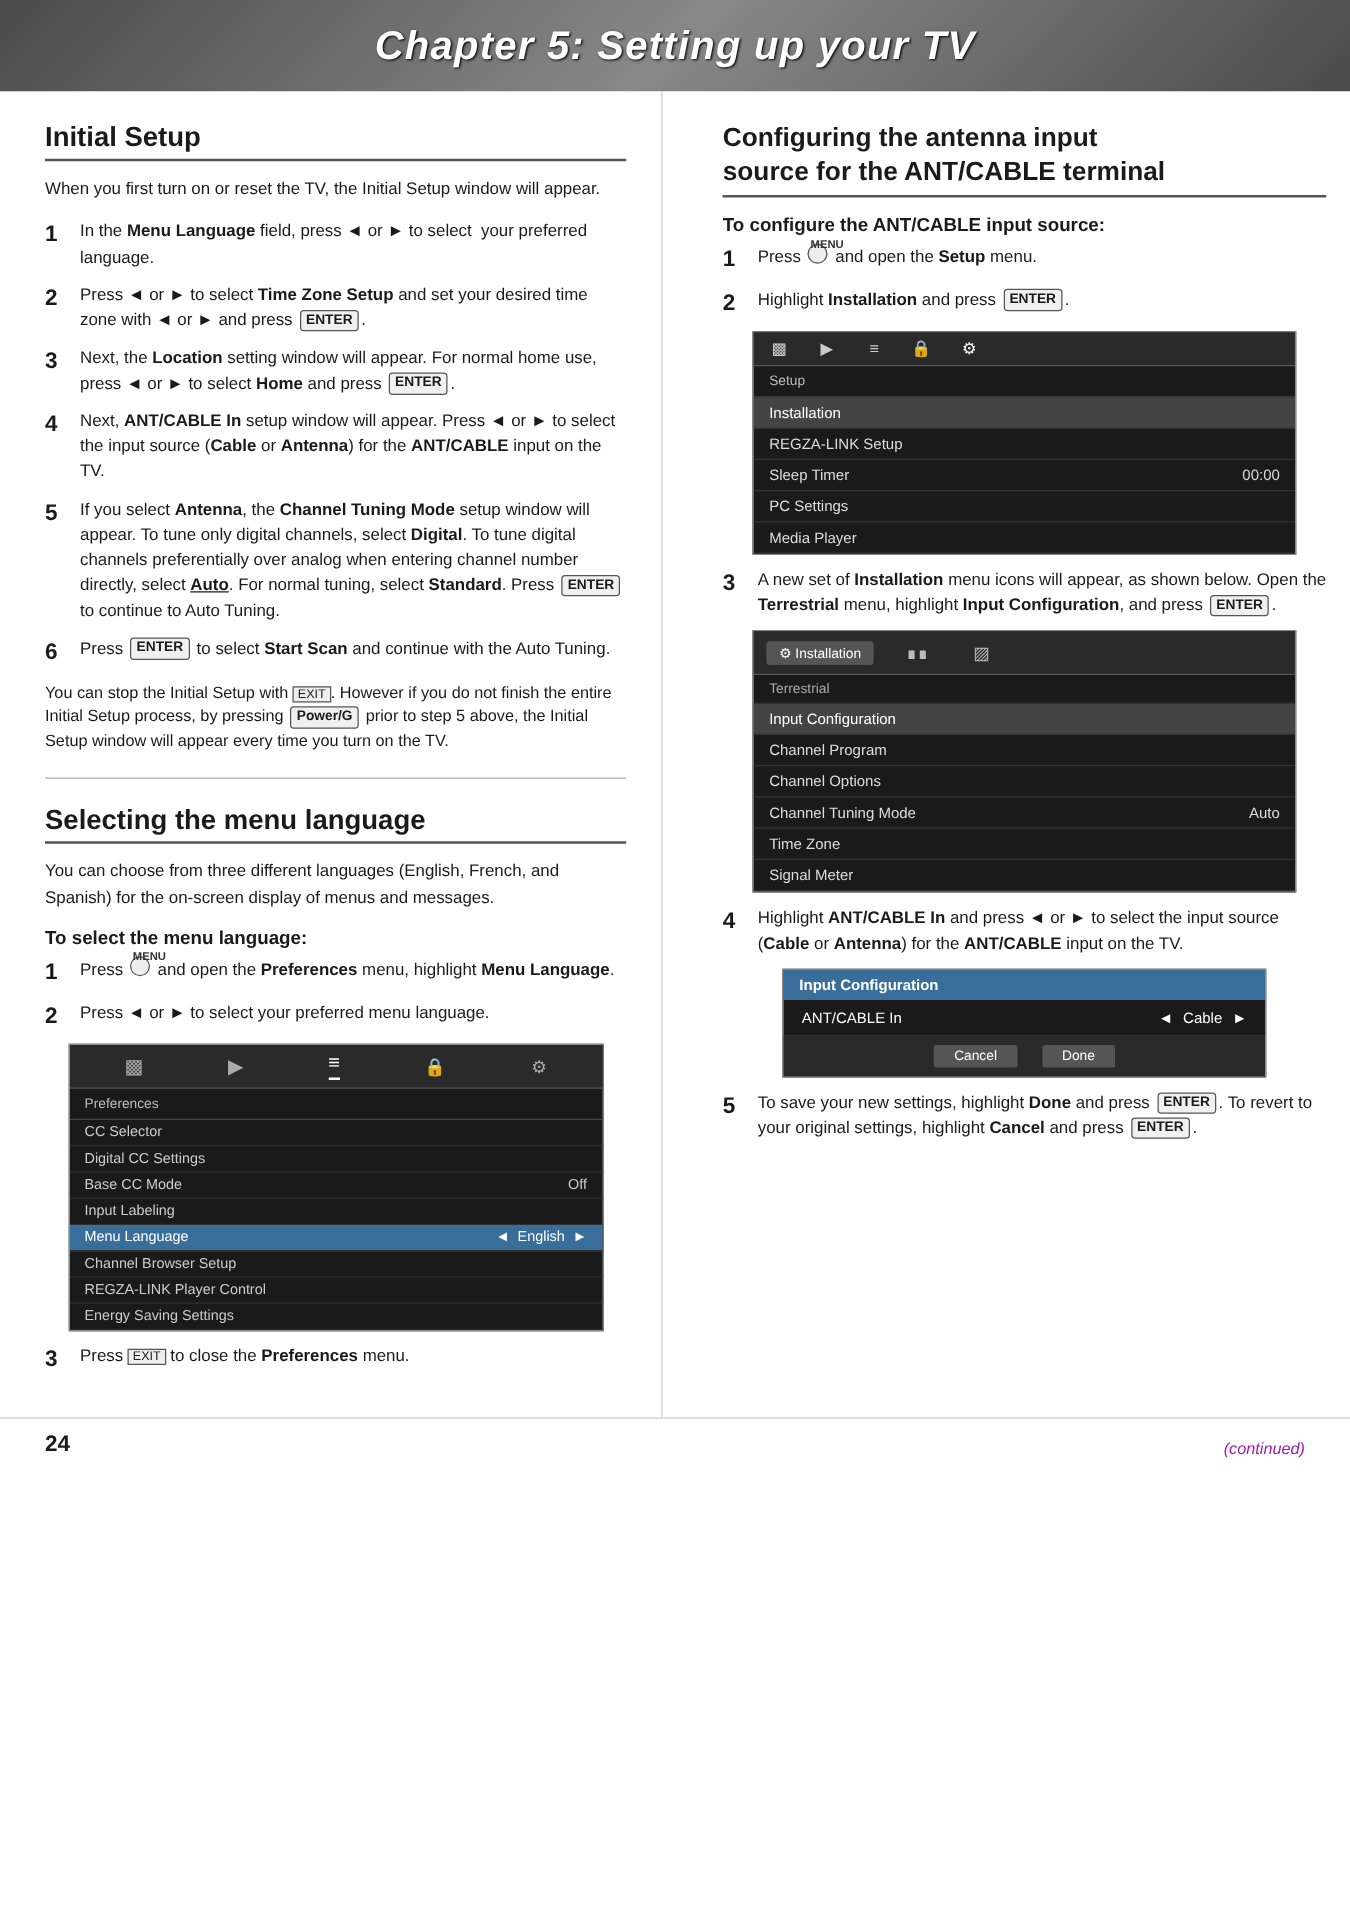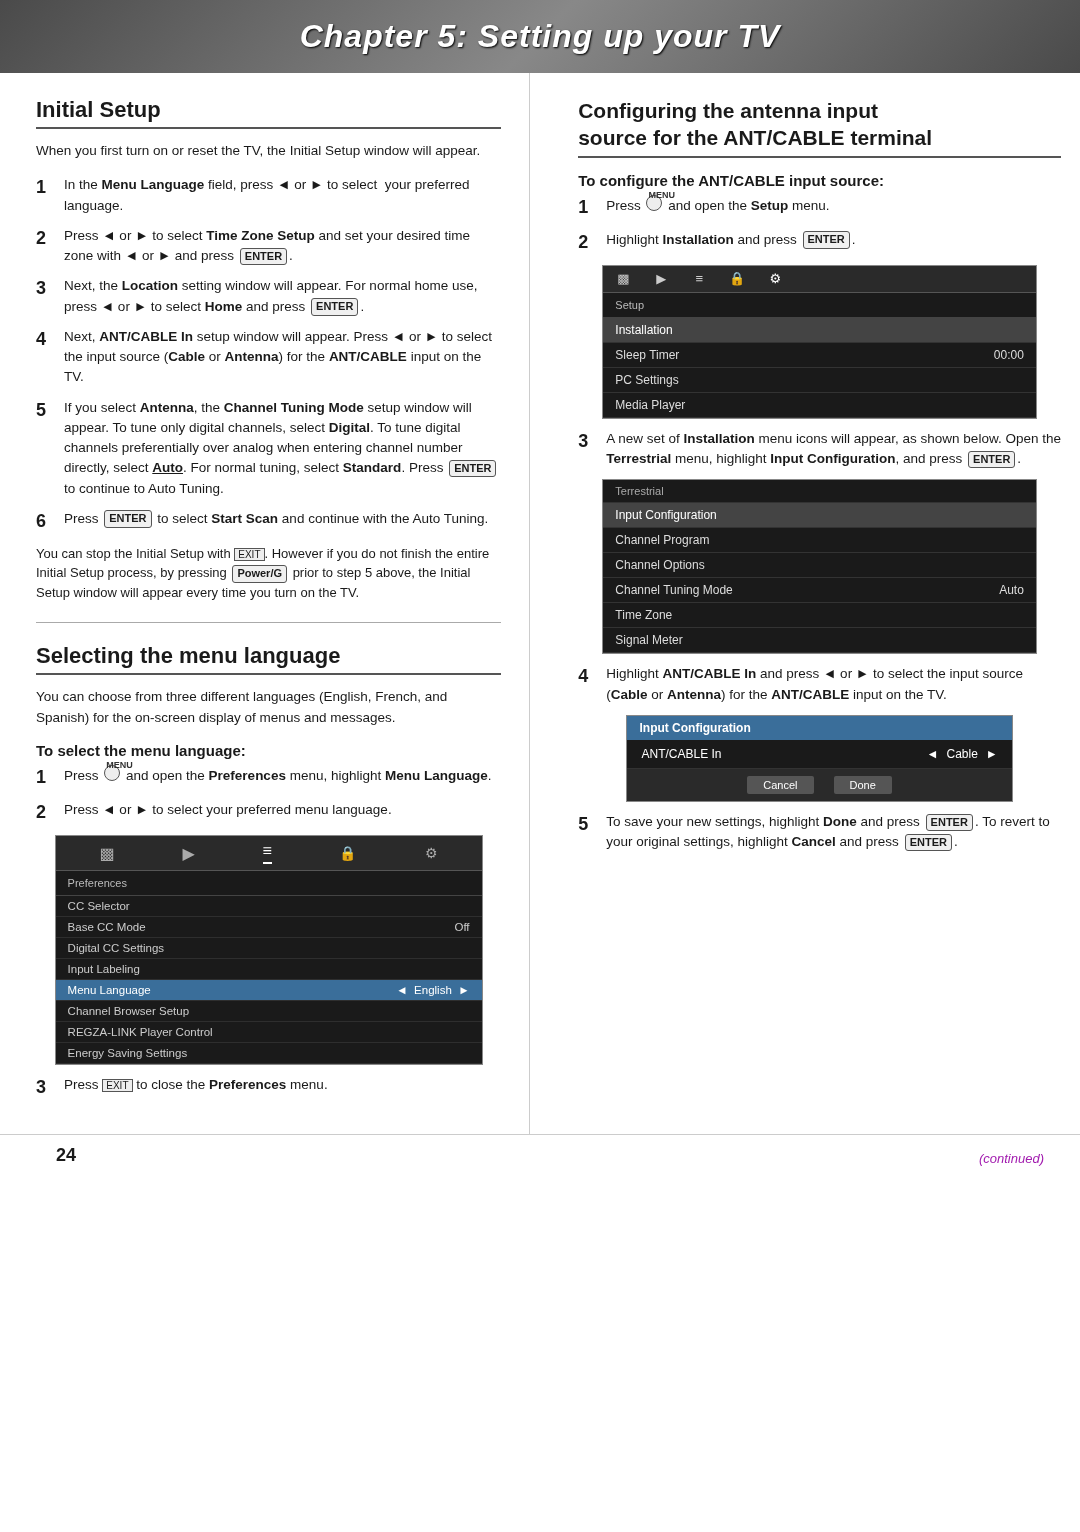--- a/index.html
+++ b/index.html
@@ -268,21 +268,21 @@
     }
 
     .pref-row-label { color: #ccc; }
     .pref-row-value { color: #ccc; display: flex; align-items: center; gap: 6px; }
 
     
     .page-footer {
       display: flex;
       justify-content: space-between;
       align-items: flex-end;
-      padding: 10px 36px 16px 56px;
+      padding: 10px 36px 16px 36px;
       border-top: 1px solid #ccc;
     }
 
     .page-number {
       font-size: 18px;
       font-weight: bold;
       color: #1a1a1a;
     }
 
     .continued-text {
@@ -435,26 +435,26 @@
           <span style="font-size:16px;color:#fff;border-bottom:2px solid #fff;padding-bottom:2px;">≡</span>
           <span style="font-size:14px;color:#aaa;">🔒</span>
           <span style="font-size:14px;color:#aaa;">⚙</span>
         </div>
         <div class="screen-title-row">Preferences</div>
         <div class="pref-row">
           <span class="pref-row-label">CC Selector</span>
             <span class="pref-row-value"></span>
         </div>
         <div class="pref-row">
+          <span class="pref-row-label">Digital CC Settings</span>
+            <span class="pref-row-value"></span>
+        </div>
+        <div class="pref-row">
           <span class="pref-row-label">Base CC Mode</span>
             <span class="pref-row-value">Off</span>
-        </div>
-        <div class="pref-row">
-          <span class="pref-row-label">Digital CC Settings</span>
-            <span class="pref-row-value"></span>
         </div>
         <div class="pref-row">
           <span class="pref-row-label">Input Labeling</span>
             <span class="pref-row-value"></span>
         </div>
         <div class="pref-row selected">
           <span class="pref-row-label" style="color:#fff;">Menu Language</span>
           <span class="pref-row-value" style="color:#fff;">◄&nbsp; English &nbsp;►</span>
         </div>
         <div class="pref-row">
@@ -517,20 +517,24 @@
             <span class="screen-icon">🔒</span>
             <span class="screen-icon highlight-gear">⚙</span>
           </div>
         </div>
         <div class="screen-title-row">Setup</div>
         <div class="screen-row selected">
           <span class="screen-row-label" style="color:#fff;">Installation</span>
           <span class="screen-row-value"></span>
         </div>
         <div class="screen-row">
+          <span class="screen-row-label">REGZA-LINK Setup</span>
+          <span class="screen-row-value"></span>
+        </div>
+        <div class="screen-row">
           <span class="screen-row-label">Sleep Timer</span>
           <span class="screen-row-value">00:00</span>
         </div>
         <div class="screen-row">
           <span class="screen-row-label">PC Settings</span>
           <span class="screen-row-value"></span>
         </div>
         <div class="screen-row">
           <span class="screen-row-label">Media Player</span>
           <span class="screen-row-value"></span>
@@ -543,20 +547,25 @@
           <span class="step-number">3</span>
           <span class="step-content">
             A new set of <b>Installation</b> menu icons will appear,
             as shown below. Open the <b>Terrestrial</b> menu,
             highlight <b>Input Configuration</b>, and press <span class="btn-icon">ENTER</span>.
           </span>
         </li>
       </ol>
 
       <div class="install-box">
+        <div class="install-header">
+          <span class="install-tab active">⚙ Installation</span>
+          <span class="install-tab" style="font-size:14px;">∎∎</span>
+          <span class="install-tab" style="font-size:14px;">▨</span>
+        </div>
         <div class="screen-row" style="color:#aaa;font-size:11px;">
           <span>Terrestrial</span>
             <span></span>
         </div>
         <div class="screen-row selected">
           <span style="color:#fff;">Input Configuration</span>
             <span></span>
         </div>
         <div class="screen-row">
           <span class="screen-row-label">Channel Program</span>

